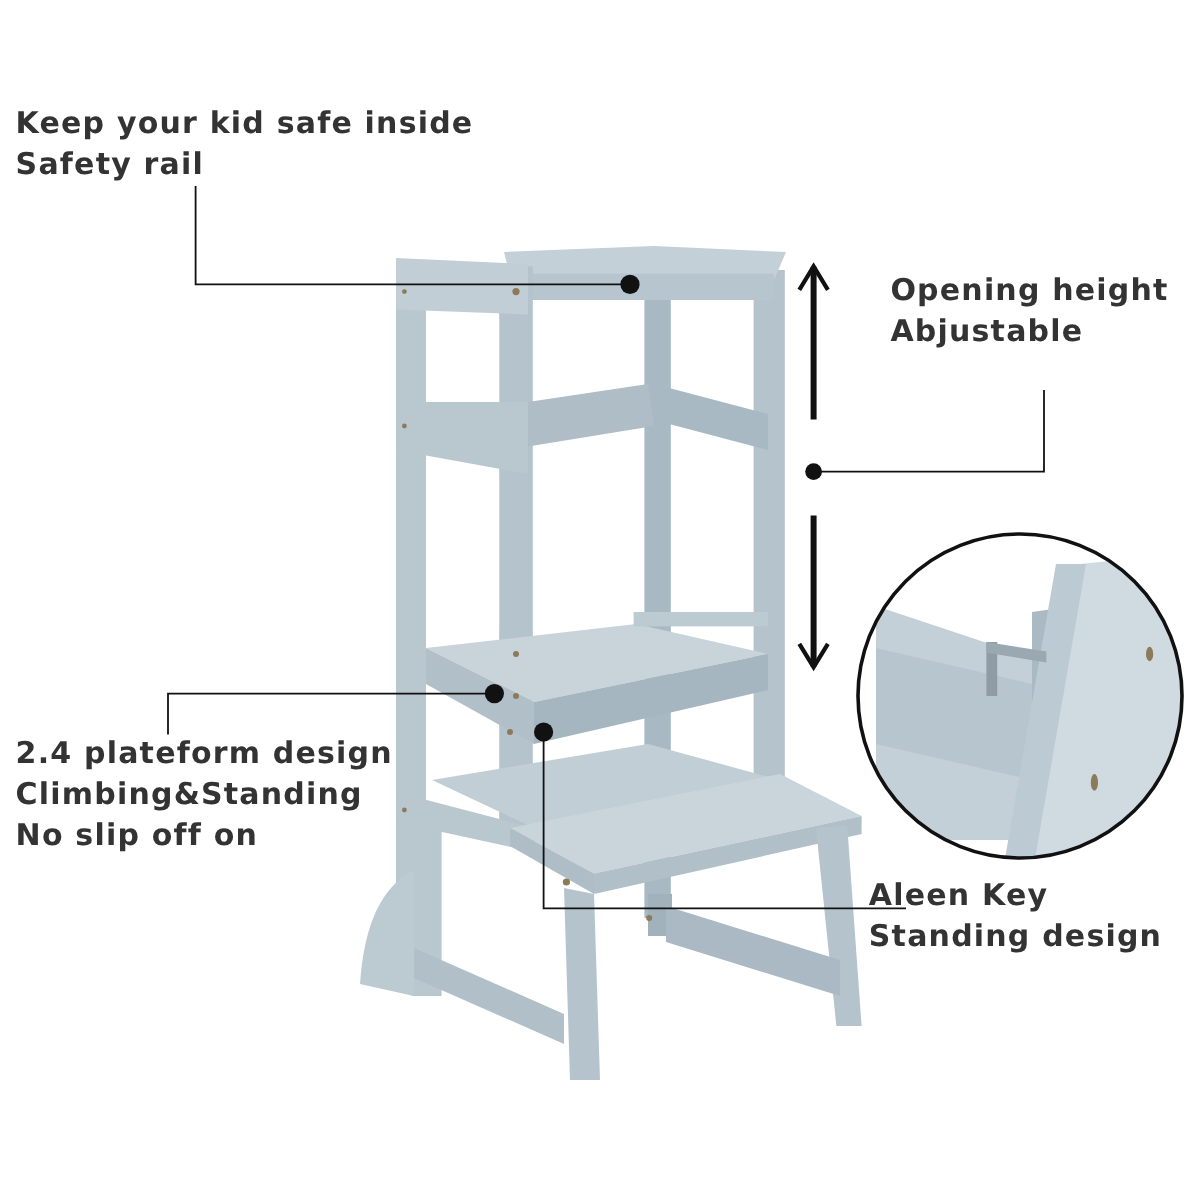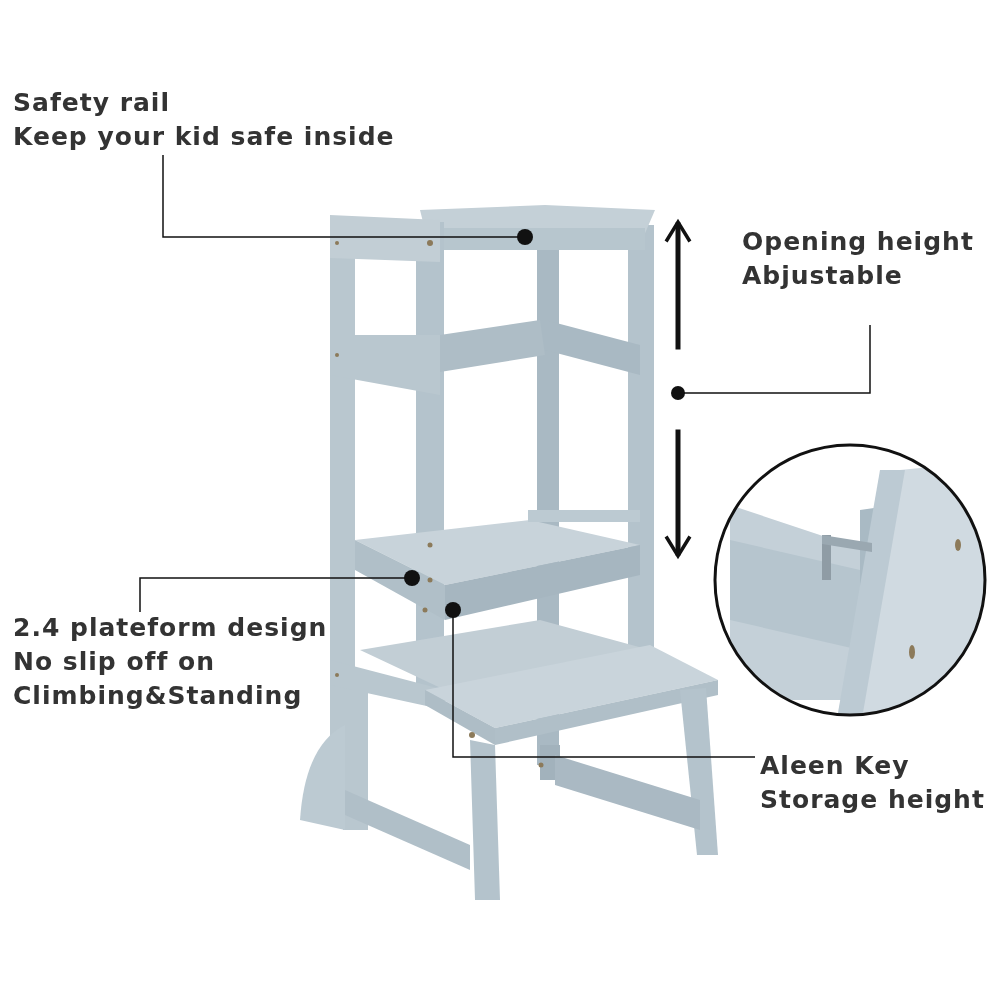--- a/index.html
+++ b/index.html
@@ -107,31 +107,31 @@
       <rect x="822" y="535" width="9" height="45" fill="#8f9ca5"></rect>
       <polygon points="822,535 872,543 872,552 822,544" fill="#9aa8b1"></polygon>
       <ellipse cx="958" cy="545" rx="3" ry="6" fill="#8c7a5a"></ellipse>
       <ellipse cx="912" cy="652" rx="3" ry="7" fill="#8c7a5a"></ellipse>
     </g>
     <circle cx="850" cy="580" r="135" fill="none" stroke="#111" stroke-width="3"></circle>
   </g>
 </svg>
 
 <div class="label" style="left:13px; top:86px;">
+  <div>Keep your kid safe inside</div>
   <div>Safety rail</div>
-  <div>Keep your kid safe inside</div>
 </div>
 
 <div class="label" style="left:742px; top:225px;">
   <div>Opening height</div>
   <div>Abjustable</div>
 </div>
 
 <div class="label" style="left:13px; top:611px;">
   <div>2.4 plateform design</div>
+  <div>Climbing&amp;Standing</div>
   <div>No slip off on</div>
-  <div>Climbing&amp;Standing</div>
 </div>
 
-<div class="label" style="left:760px; top:729px;margin-top:20px;">
+<div class="label" style="left:724px; top:729px;">
   <div>Aleen Key</div>
-  <div>Storage height</div>
+  <div>Standing design</div>
 </div>
 
 </body></html>

